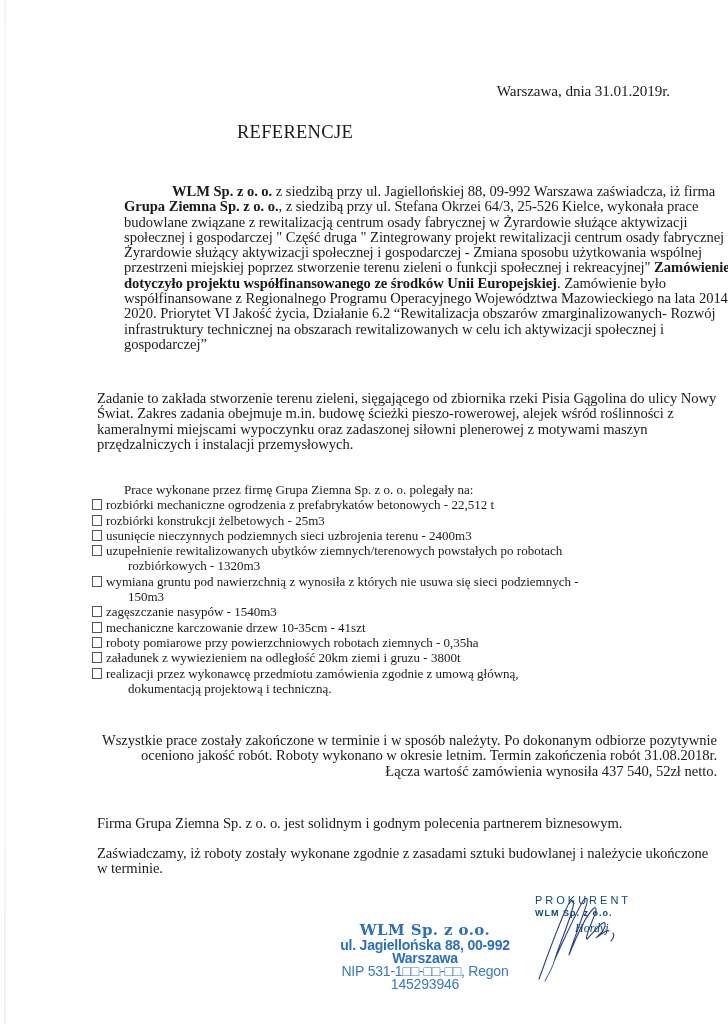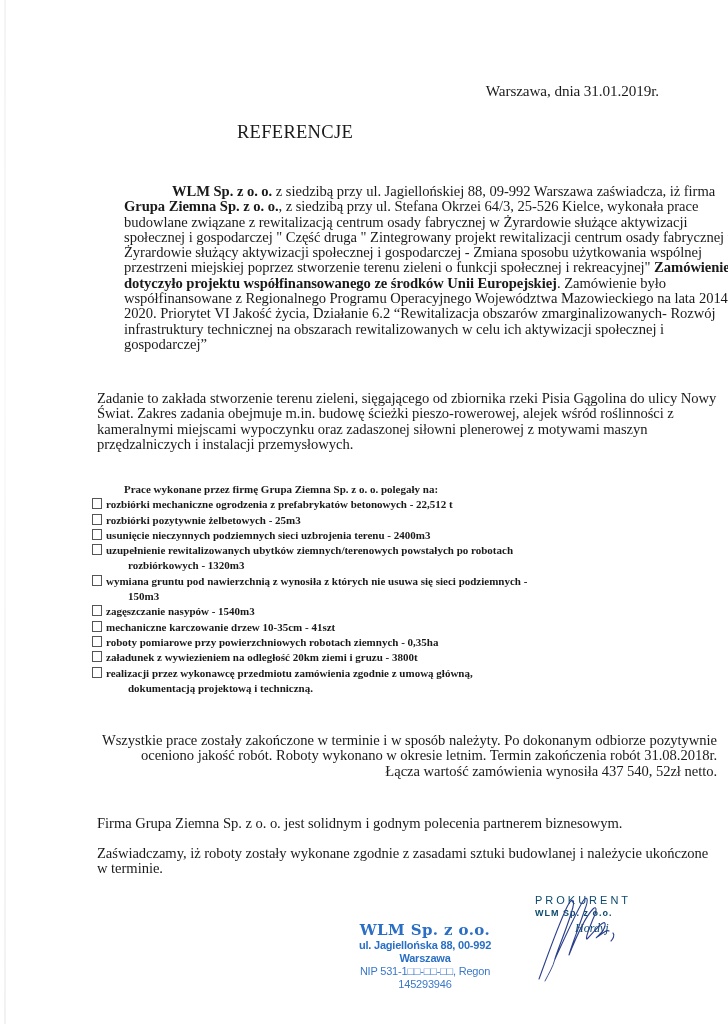--- a/index.html
+++ b/index.html
@@ -18,21 +18,21 @@
   .scan-edge {
     position: absolute;
     left: 4px;
     top: 0;
     width: 2px;
     height: 1024px;
     background: linear-gradient(to bottom, #f4f4f4, #fafafa 40%, #f2f2f2);
   }
   .date {
     position: absolute;
-    right: 69px;
+    right: 58px;
     top: 82px;
     font-size: 15.2px;
     letter-spacing: -0.1px;
     text-align: right;
   }
   .title {
     position: absolute;
     left: 0;
     width: 590px;
     top: 122px;
@@ -54,23 +54,22 @@
   .indent-first {
     text-indent: 48px;
   }
   .p1 { top: 184px; margin-left: 27px; }
   .p2 { top: 391px; }
   .list-block {
     position: absolute;
     left: 92px;
     top: 482px;
     width: 620px;
-    font-size: 11px;
+    font-size: 13px;
     line-height: 15.3px;
-    font-weight: bold;
   }
   .list-intro {
     padding-left: 32px;
     margin-bottom: 0;
   }
   .list-item {
     display: block;
   }
   .list-item .box {
     display: inline-block;
@@ -97,21 +96,21 @@
   }
   .stamp-name {
     font-family: "DejaVu Serif", serif;
     font-weight: bold;
     font-size: 15px;
     letter-spacing: 0.4px;
     line-height: 17px;
   }
   .stamp-addr, .stamp-nip {
     font-family: "Liberation Sans", sans-serif;
-    font-size: 11px;
+    font-size: 14px;
     line-height: 13px;
     font-weight: bold;
     letter-spacing: -0.2px;
   }
   .stamp-nip {
     font-weight: normal;
     color: #3a78c9;
   }
   .stamp-prokurent {
     position: absolute;
@@ -163,21 +162,21 @@
 </div>
 
 <div class="body-block p2">
   <p>Zadanie to zakłada stworzenie terenu zieleni, sięgającego od zbiornika rzeki Pisia Gągolina do ulicy Nowy Świat. Zakres zadania obejmuje m.in. budowę ścieżki pieszo-rowerowej, alejek wśród roślinności z kameralnymi miejscami wypoczynku oraz zadaszonej siłowni plenerowej z motywami maszyn przędzalniczych i instalacji przemysłowych.</p>
 </div>
 
 <div class="list-block">
   <div class="list-intro">Prace wykonane przez firmę Grupa Ziemna Sp. z o. o. polegały na:</div>
   <div id="works-container">
       <div class="list-item"><span class="box"></span><span>rozbiórki mechaniczne ogrodzenia z prefabrykatów betonowych  - 22,512 t</span></div>
-      <div class="list-item"><span class="box"></span><span>rozbiórki pozytywnie żelbetowych - 25m3</span></div>
+      <div class="list-item"><span class="box"></span><span>rozbiórki konstrukcji żelbetowych - 25m3</span></div>
       <div class="list-item"><span class="box"></span><span>usunięcie nieczynnych podziemnych sieci uzbrojenia terenu - 2400m3</span></div>
       <div class="list-item"><span class="box"></span><span>uzupełnienie rewitalizowanych ubytków ziemnych/terenowych powstałych po robotach</span><span class="cont">rozbiórkowych - 1320m3</span></div>
       <div class="list-item"><span class="box"></span><span>wymiana gruntu pod nawierzchnią z wynosiła z których nie usuwa się sieci podziemnych -</span><span class="cont">150m3</span></div>
       <div class="list-item"><span class="box"></span><span>zagęszczanie nasypów - 1540m3</span></div>
       <div class="list-item"><span class="box"></span><span>mechaniczne karczowanie drzew 10-35cm - 41szt</span></div>
       <div class="list-item"><span class="box"></span><span>roboty pomiarowe przy powierzchniowych robotach ziemnych - 0,35ha</span></div>
       <div class="list-item"><span class="box"></span><span>załadunek z wywiezieniem na odległość 20km ziemi i gruzu - 3800t</span></div>
       <div class="list-item"><span class="box"></span><span>realizacji przez wykonawcę przedmiotu zamówienia zgodnie z umową główną,</span><span class="cont">dokumentacją projektową i techniczną.</span></div>
     </div>
 </div>

